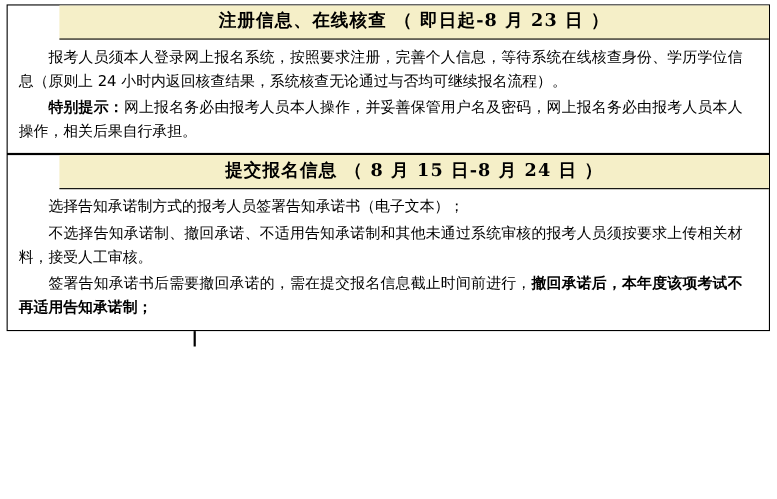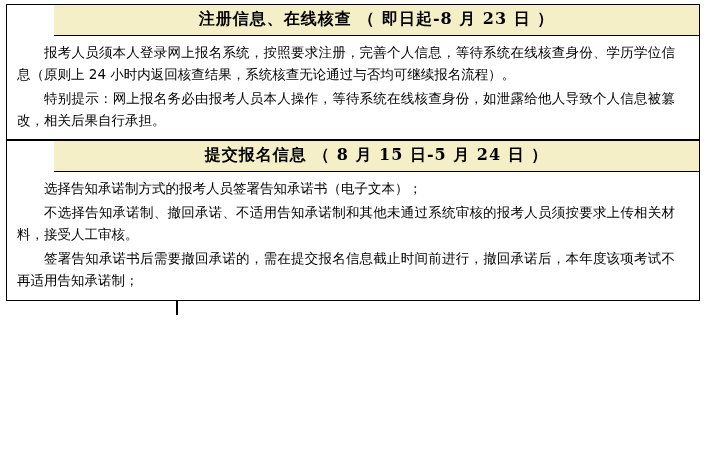--- a/index.html
+++ b/index.html
@@ -44,21 +44,21 @@
   }
   .para {
     font-size: 13.5px;
     line-height: 1.62;
     text-align: justify;
     text-justify: inter-ideograph;
     text-indent: 2em;
     margin: 0 14px 2px 0;
   }
   .para:last-child { margin-bottom: 0; }
-  .b { font-weight: normal; }
+  .b { font-weight: bold; }
 
   
   .connector {
     position: relative;
     height: 30px;
   }
   .connector .line {
     position: absolute;
     left: 170px;
     top: 0;
@@ -104,28 +104,28 @@
 
 <div class="page">
 
   <div class="section">
     <div class="section-header">注册信息、在线核查 （ 即日起-8 月 23 日 ）</div>
     <div class="section-body">
       <p class="para">
         <span>报考人员须本人登录网上报名系统，按照要求注册，完善个人信息，等待系统在线核查身份、学历学位信息（原则上 24 小时内返回核查结果，系统核查无论通过与否均可继续报名流程）。</span>
       </p>
       <p class="para">
-        <span class="b">特别提示：</span><span>网上报名务必由报考人员本人操作，等待系统在线核查身份，如泄露给他人导致个人信息被篡改，相关后果自行承担。</span>
+        <span class="b">特别提示：</span><span>网上报名务必由报考人员本人操作，并妥善保管用户名及密码，网上报名务必由报考人员本人操作，相关后果自行承担。</span>
       </p>
     </div>
   </div>
 
 
   <div class="section">
-    <div class="section-header">提交报名信息 （ 8 月 15 日-5 月 24 日 ）</div>
+    <div class="section-header">提交报名信息 （ 8 月 15 日-8 月 24 日 ）</div>
     <div class="section-body">
       <p class="para">
         <span>选择告知承诺制方式的报考人员签署告知承诺书（电子文本）；</span>
       </p>
       <p class="para">
         <span>不选择告知承诺制、撤回承诺、不适用告知承诺制和其他未通过系统审核的报考人员须按要求上传相关材料，接受人工审核。</span>
       </p>
       <p class="para">
         <span>签署告知承诺书后需要撤回承诺的，需在提交报名信息截止时间前进行，</span><span class="b">撤回承诺后，本年度该项考试不再适用告知承诺制；</span>
       </p>

